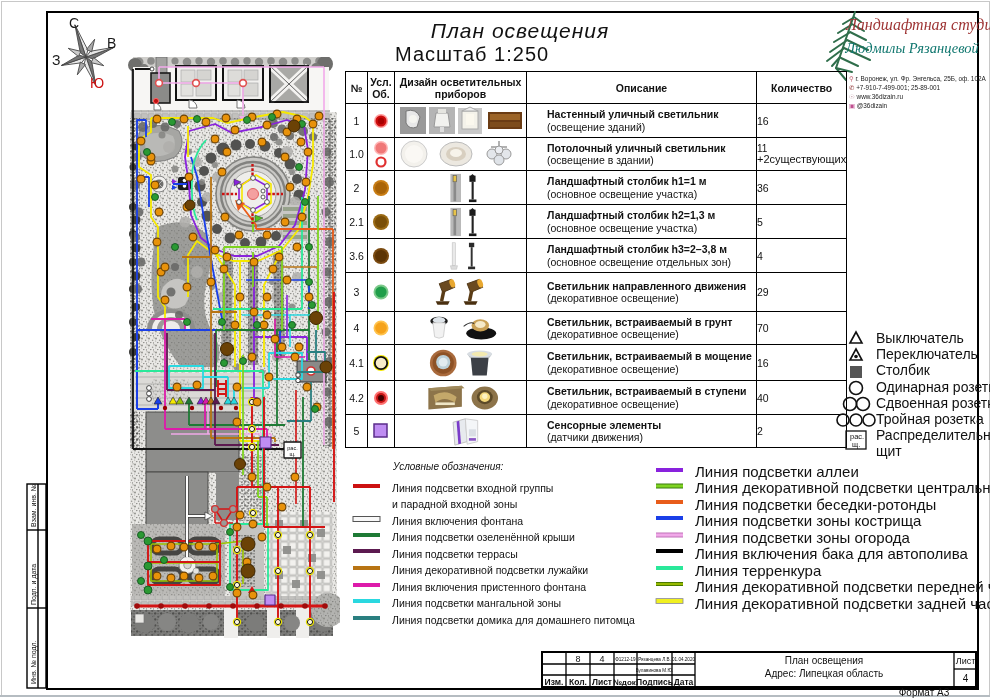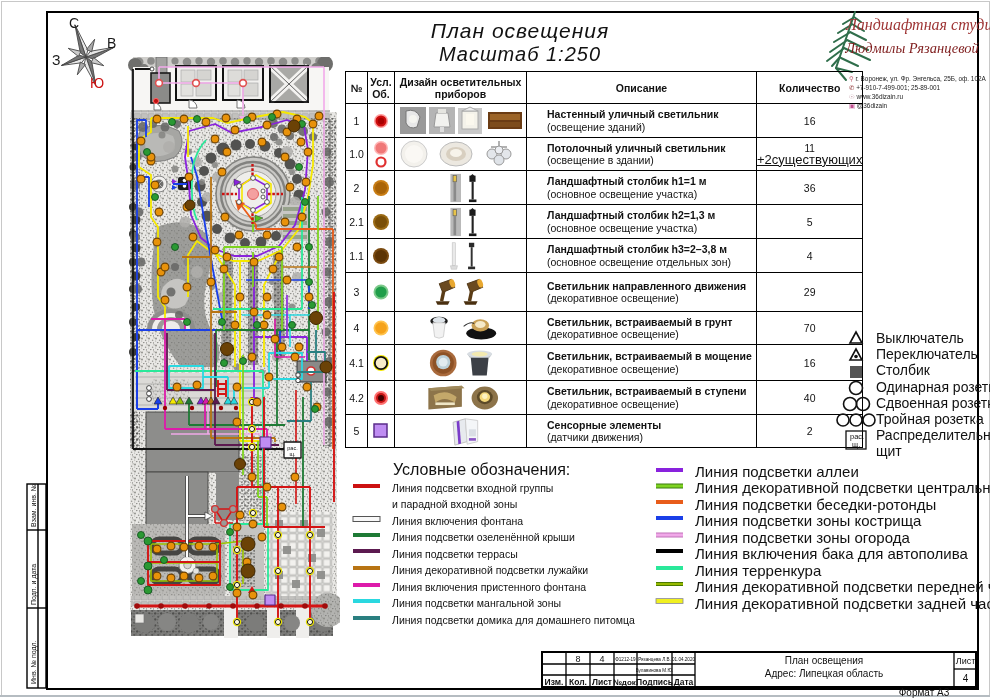--- a/index.html
+++ b/index.html
@@ -3,21 +3,21 @@
 <meta charset="utf-8">
 <style>
 html,body{margin:0;padding:0;width:990px;height:700px;background:#fff;font-family:"Liberation Sans",sans-serif;}
 .abs{position:absolute;}
 #page{position:relative;width:990px;height:700px;overflow:hidden;background:#fff;}
 #lt td{border:1.6px solid #000;padding:0;overflow:hidden;}
 #lt .th{text-align:center;font-size:10.5px;font-weight:bold;line-height:12px;}
 #lt .tn{text-align:center;font-size:10.5px;}
 #lt .td1{font-size:10.5px;line-height:12.5px;padding-left:20px;}
 #lt .td1 b{font-size:10.5px;}
-#lt .tq{text-align:center;font-size:10.5px;}
+#lt .tq{font-size:10.5px;}
 #lt td svg{display:block;margin:0 auto;}
 </style>
 </head>
 <body>
 <div id="page">
 
 <div class="abs" style="left:1px;top:1px;width:987px;height:694px;border:1px solid #c8c8c8;"></div>
 
 <div class="abs" style="left:0;top:695px;width:990px;height:2px;background:#b5bcc1;"></div>
 
@@ -41,38 +41,38 @@
 </g>
 </g>
 <text x="18" y="16" font-size="14" fill="#1a1a1a">C</text>
 <text x="56" y="36" font-size="14" fill="#1a1a1a">В</text>
 <text x="1" y="53" font-size="14" fill="#1a1a1a">З</text>
 <text x="39" y="76" font-size="14" fill="#cc1111">Ю</text>
 </svg>
 
 <div class="abs" style="left:395px;top:19px;width:250px;text-align:center;font-size:21px;font-style:italic;color:#111;letter-spacing:1px;">План освещения</div>
 
-<div class="abs" style="left:395px;top:43px;width:250px;text-align:center;font-size:20px;font-style:italic;color:#111;letter-spacing:1px;">Масштаб 1:250</div>
+<div class="abs" style="left:395px;top:43px;width:250px;font-size:20px;color:#111;letter-spacing:1px;">Масштаб 1:250</div>
 
 <svg class="abs" style="left:822px;top:8px;" width="52" height="74" viewBox="0 0 52 74">
 <g stroke="#2f6e4b" stroke-width="2" fill="none" stroke-linecap="round">
 <path d="M33,4 L14,60"></path>
 <path d="M31,10 L21,16 M32,9 L39,14"></path>
 <path d="M29,17 L16,25 M30,16 L42,23"></path>
 <path d="M27,25 L12,34 M28,24 L44,32"></path>
 <path d="M24,33 L8,44 M25,32 L46,42"></path>
 <path d="M21,41 L5,53 M22,40 L48,52"></path>
 <path d="M18,49 L10,58 M19,50 L36,58"></path>
 <path d="M14,60 L24,72 M14,60 L30,64"></path>
 </g>
 </svg>
 
 <div class="abs" style="left:846px;top:16px;width:134px;text-align:right;font-family:'Liberation Serif',serif;font-style:italic;font-size:16px;color:#9e3434;white-space:nowrap;">Ландшафтная студия</div>
 
-<div class="abs" style="left:842px;top:40px;width:140px;text-align:center;font-family:'Liberation Serif',serif;font-style:italic;font-size:14.5px;color:#7f1d1d;white-space:nowrap;">Людмилы Рязанцевой</div>
+<div class="abs" style="left:842px;top:40px;width:140px;text-align:center;font-family:'Liberation Serif',serif;font-style:italic;font-size:14.5px;color:#0f766e;white-space:nowrap;">Людмилы Рязанцевой</div>
 
 <div class="abs" style="left:849px;top:74px;width:140px;font-size:6.4px;color:#222;line-height:9px;white-space:nowrap;">
 <div><span style="color:#c06070;">⚲</span> г. Воронеж, ул. Фр. Энгельса, 25Б, оф. 102А</div>
 <div><span style="color:#8a2b2b;">✆</span> +7-910-7-499-001; 25-89-001</div>
 <div><span style="color:#b08090;">☉</span> www.36dizain.ru</div>
 <div><span style="color:#c05090;">▣</span> @36dizain</div>
 </div>
 
 <svg id="plan" class="abs" style="left:127px;top:57px;" width="213" height="584" viewBox="0 0 213 584">
 <defs>
@@ -784,21 +784,21 @@
                 <ellipse cx="60" cy="16" rx="10" ry="7" fill="#d8cfc0"></ellipse>
                 <ellipse cx="60" cy="15" rx="6" ry="4" fill="#f7f3ea"></ellipse>
 <path d="M103,3 v6 M95,9 h16" stroke="#999" stroke-width="1.5" fill="none"></path>
                 <circle cx="96" cy="16" r="5" fill="#e3e6ea" stroke="#999"></circle>
                 <circle cx="110" cy="16" r="5" fill="#e3e6ea" stroke="#999"></circle>
                 <circle cx="103" cy="22" r="5" fill="#dfe3e8" stroke="#999"></circle>
                 <circle cx="103" cy="12" r="4" fill="#eceef2" stroke="#999"></circle>
 </svg>
             </td>
 <td class="td1"><b>Потолочный уличный светильник</b><br>(освещение в здании)</td>
-<td class="tq" style="font-size:10px;line-height:11px;">11<br><span style="font-size:13px;text-decoration:underline;">+2существующих</span></td>
+<td class="tq" style="font-size:10px;line-height:11px;">11<br><span style="font-size:11px;">+2существующих</span></td>
 </tr>
 
 <tr style="height:34px">
 <td class="tn">2</td>
 <td>
               <svg width="25" height="22" viewBox="0 0 25 22">
                 <circle cx="12" cy="11" r="8" fill="#c87d14"></circle>
                 <circle cx="12" cy="11" r="6" fill="#a96408"></circle>
               </svg>
             </td>
@@ -834,21 +834,21 @@
                 <rect x="74.5" y="3" width="7" height="7" fill="#1b1b1b"></rect>
                 <rect x="77" y="10" width="2.4" height="20" fill="#222"></rect>
                 <rect x="74" y="30" width="8.5" height="3" fill="#1b1b1b"></rect>
 </svg>
             </td>
 <td class="td1"><b>Ландшафтный столбик h2=1,3 м</b><br>(основное освещение участка)</td>
 <td class="tq">5</td>
 </tr>
 
 <tr style="height:34px">
-<td class="tn">1.1</td>
+<td class="tn">3.6</td>
 <td>
               <svg width="25" height="22" viewBox="0 0 25 22">
                 <circle cx="12" cy="11" r="8" fill="#7a4a10"></circle>
                 <circle cx="12" cy="11" r="6" fill="#5c3404"></circle>
               </svg>
             </td>
 <td>
               <svg width="130" height="30" viewBox="0 0 130 34">
 <rect x="55" y="2" width="3.5" height="26" fill="#e9e9e9" stroke="#bbb" stroke-width="0.6"></rect>
                 <path d="M53,28 h8 l-1,4 h-6 z" fill="#ddd" stroke="#bbb" stroke-width="0.6"></path>
@@ -999,21 +999,21 @@
 <rect x="10" y="103" width="20" height="18" stroke-width="1.3"></rect>
 </g>
 <text x="14" y="111" font-size="7.5" fill="#111">рас.</text>
 <text x="16" y="119" font-size="7.5" fill="#111">щ.</text>
 </svg>
 
 <div class="abs" style="left:876px;top:330px;font-size:14px;color:#111;line-height:16.2px;">
 Выключатель<br>Переключатель<br>Столбик<br>Одинарная розетка<br>Сдвоенная розетка<br>Тройная розетка<br>Распределительный<br>щит
 </div>
 
-<div class="abs" style="left:393px;top:461px;font-size:16px;color:#111;">Условные обозначения:</div>
+<div class="abs" style="left:393px;top:461px;font-size:10px;font-style:italic;color:#111;">Условные обозначения:</div>
 
 <svg class="abs" style="left:350px;top:478px;" width="300" height="150" viewBox="0 0 300 150">
 <g stroke-width="4">
 <line x1="3" y1="8" x2="30" y2="8" stroke="#cc1111"></line>
 <line x1="3" y1="41" x2="30" y2="41" stroke="#f8f8f8"></line>
         <rect x="3" y="38.5" width="27" height="5" fill="none" stroke="#555" stroke-width="1"></rect>
 <line x1="3" y1="57" x2="30" y2="57" stroke="#1e7a35"></line>
 <line x1="3" y1="73" x2="30" y2="73" stroke="#5c1a50"></line>
 <line x1="3" y1="90" x2="30" y2="90" stroke="#b87413"></line>
 <line x1="3" y1="107" x2="30" y2="107" stroke="#dd1aaa"></line>

